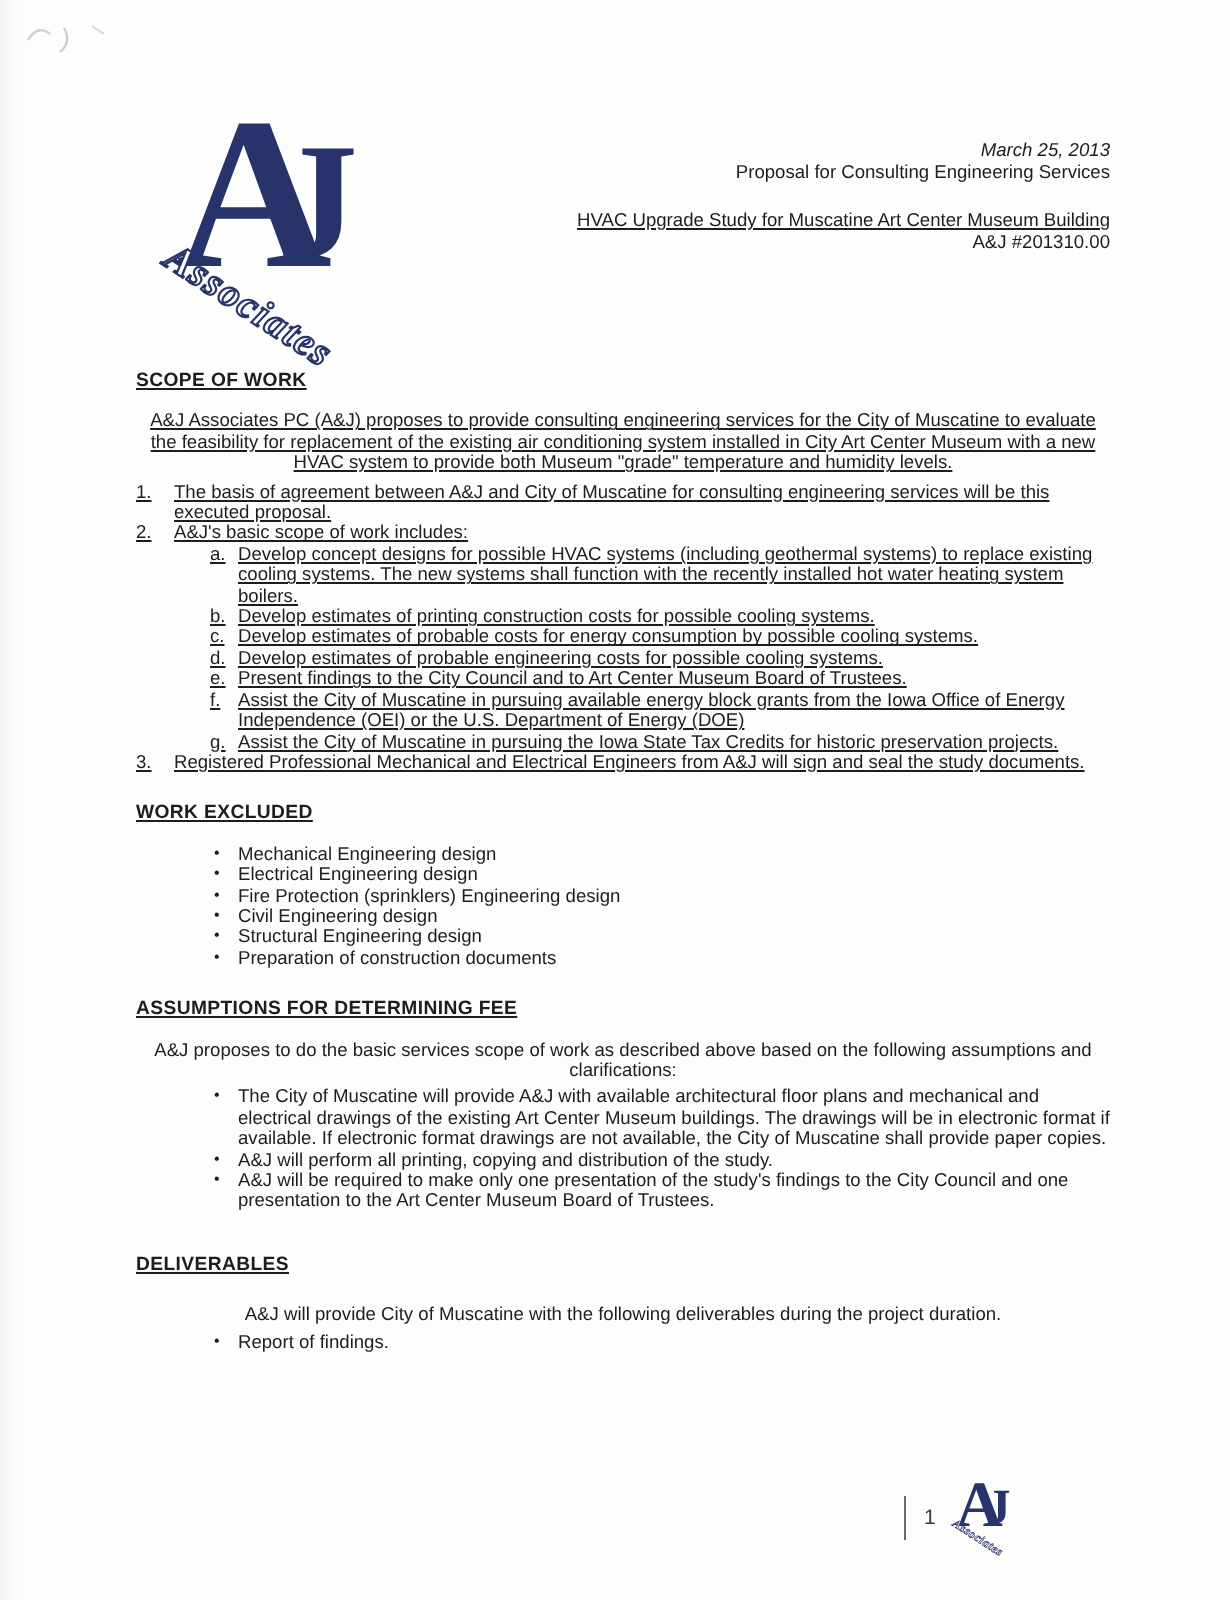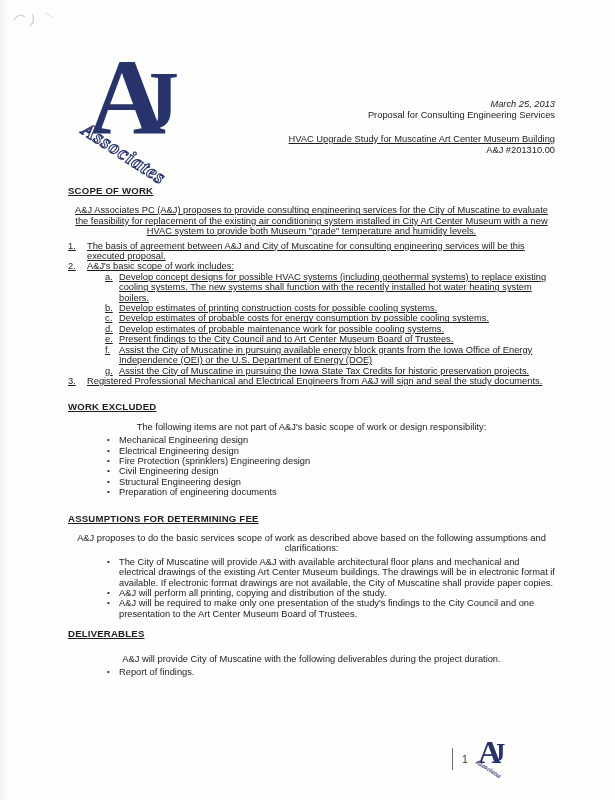--- a/index.html
+++ b/index.html
@@ -34,33 +34,33 @@
     transform: rotate(33deg); transform-origin: left center;
     font-family: "Liberation Serif", serif; font-style: italic; font-weight: bold;
     font-size: 20px; letter-spacing: 1px; white-space: nowrap;
     color: #ffffff; -webkit-text-stroke: 1.1px #27336a;
   }
   .logo.mini { left: 478px; top: 738px; transform: scale(0.30); transform-origin: top left; }
 
   
   .header-block { position: absolute; right: 60px; top: 70px; text-align: right; font-size: 9.3px; line-height: 11px; }
   .hdr { white-space: nowrap; }
-  .hdr.date { font-style: italic; margin-top: 29px; }
+  .hdr.date { font-style: italic; }
   .hdr.city { font-weight: bold; margin-top: 7px; }
   .hdr.subject { text-decoration: underline; text-underline-offset: 1px; margin-top: 13px; text-align: center; }
 
   
   .content { position: absolute; left: 68px; top: 186px; width: 487px; font-size: 9.3px; line-height: 10.4px; }
   .sec-title {
     font-size: 9.6px; font-weight: bold; margin: 0 0 9px 0;
     text-decoration: underline; text-underline-offset: 1px; letter-spacing: .2px;
   }
   .section { margin-top: 16px; }
   .section.first { margin-top: 0; text-decoration: underline; }
-  .section.deliverables { margin-top: 10px; }
+  .section.deliverables { margin-top: 22px; }
   .section.deliverables .sec-title { margin-bottom: 14px; }
   .para { margin: 0 0 4px 0; text-align: center; }
   .li { display: flex; margin: 0; }
   .li .marker { flex: none; width: 19px; }
   .li.sub { margin-left: 37px; }
   .li.sub .marker { width: 14px; }
   .li .marker.bullet { font-size: 8px; padding-left: 2px; }
   .li .li-text { flex: 1; }
   .intro-mb3 { margin-bottom: 3px; }
 
@@ -115,21 +115,21 @@
       <div class="li sub">
         <span class="marker">b.</span>
         <span class="li-text">Develop estimates of printing construction costs for possible cooling systems.</span>
       </div>
       <div class="li sub">
         <span class="marker">c.</span>
         <span class="li-text">Develop estimates of probable costs for energy consumption by possible cooling systems.</span>
       </div>
       <div class="li sub">
         <span class="marker">d.</span>
-        <span class="li-text">Develop estimates of probable maintenance work for possible cooling systems.</span>
+        <span class="li-text">Develop estimates of probable engineering costs for possible cooling systems.</span>
       </div>
       <div class="li sub">
         <span class="marker">e.</span>
         <span class="li-text">Present findings to the City Council and to Art Center Museum Board of Trustees.</span>
       </div>
       <div class="li sub">
         <span class="marker">f.</span>
         <span class="li-text">Assist the City of Muscatine in pursuing available energy block grants from the Iowa Office of Energy Independence (OEI) or the U.S. Department of Energy (DOE)</span>
       </div>
       <div class="li sub">
@@ -138,21 +138,20 @@
       </div>
 
       <div class="li">
         <span class="marker">3.</span>
         <span class="li-text">Registered Professional Mechanical and Electrical Engineers from A&amp;J will sign and seal the study documents.</span>
       </div>
     </div>
 
     <div class="section">
       <h2 class="sec-title">WORK EXCLUDED</h2>
-      <p class="para intro-mb3">The following items are not part of A&amp;J's basic scope of work or design responsibility:</p>
 
       <div class="li sub">
         <span class="marker bullet">•</span>
         <span class="li-text">Mechanical Engineering design</span>
       </div>
       <div class="li sub">
         <span class="marker bullet">•</span>
         <span class="li-text">Electrical Engineering design</span>
       </div>
       <div class="li sub">
@@ -162,21 +161,21 @@
       <div class="li sub">
         <span class="marker bullet">•</span>
         <span class="li-text">Civil Engineering design</span>
       </div>
       <div class="li sub">
         <span class="marker bullet">•</span>
         <span class="li-text">Structural Engineering design</span>
       </div>
       <div class="li sub">
         <span class="marker bullet">•</span>
-        <span class="li-text">Preparation of engineering documents</span>
+        <span class="li-text">Preparation of construction documents</span>
       </div>
     </div>
 
     <div class="section">
       <h2 class="sec-title">ASSUMPTIONS FOR DETERMINING FEE</h2>
       <p class="para intro-mb3">A&amp;J proposes to do the basic services scope of work as described above based on the following assumptions and clarifications:</p>
 
       <div class="li sub">
         <span class="marker bullet">•</span>
         <span class="li-text">The City of Muscatine will provide A&amp;J with available architectural floor plans and mechanical and electrical drawings of the existing Art Center Museum buildings. The drawings will be in electronic format if available. If electronic format drawings are not available, the City of Muscatine shall provide paper copies.</span>

